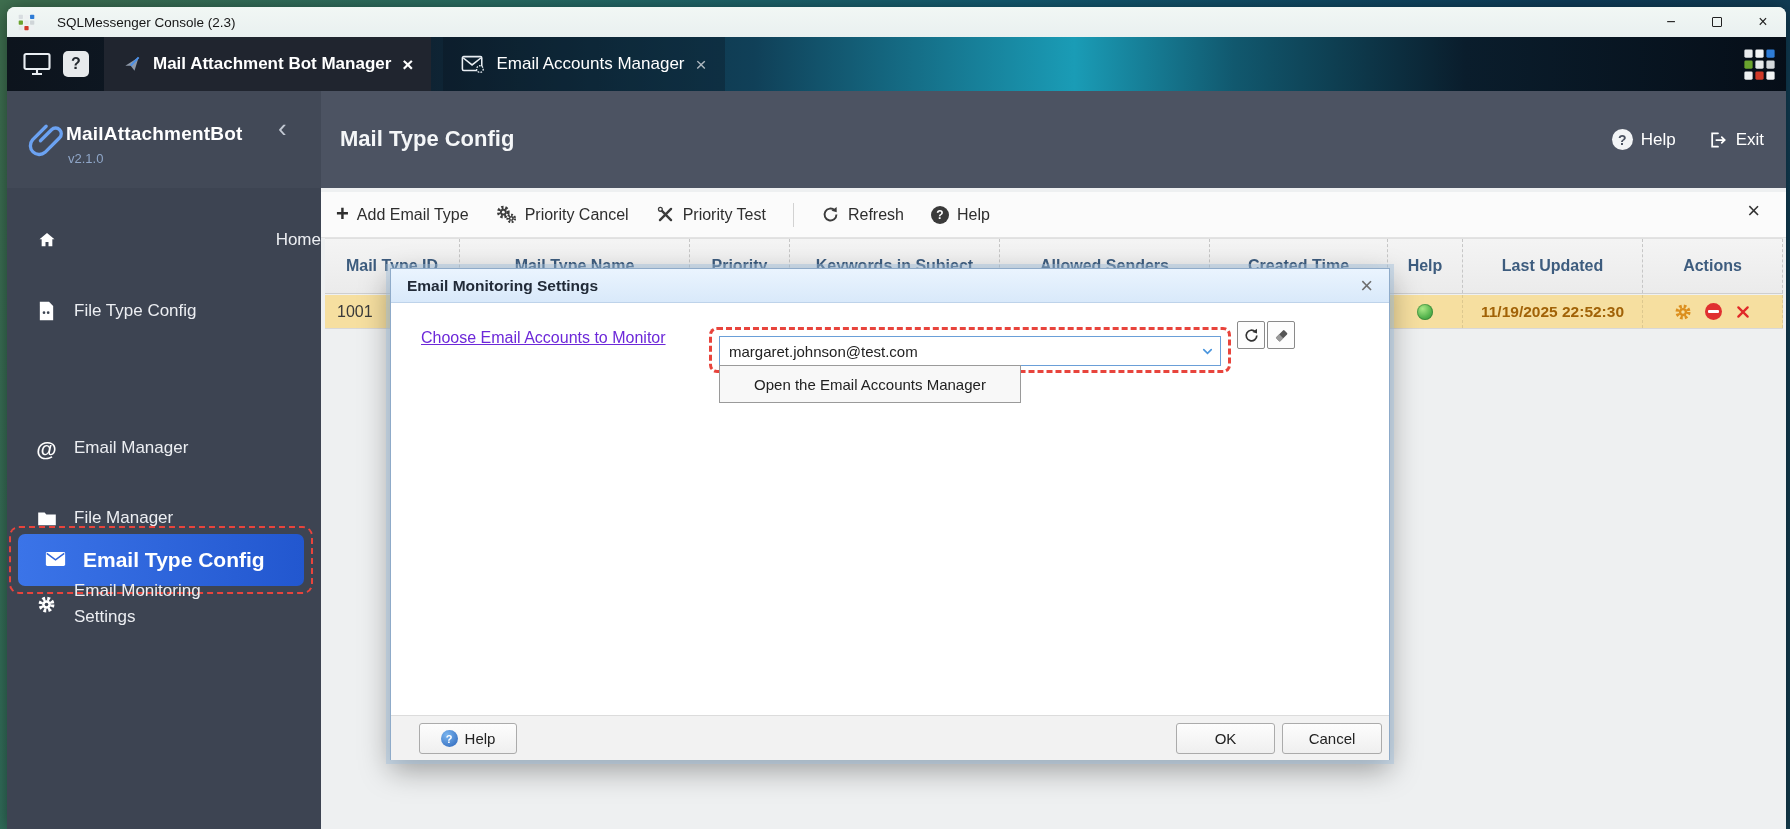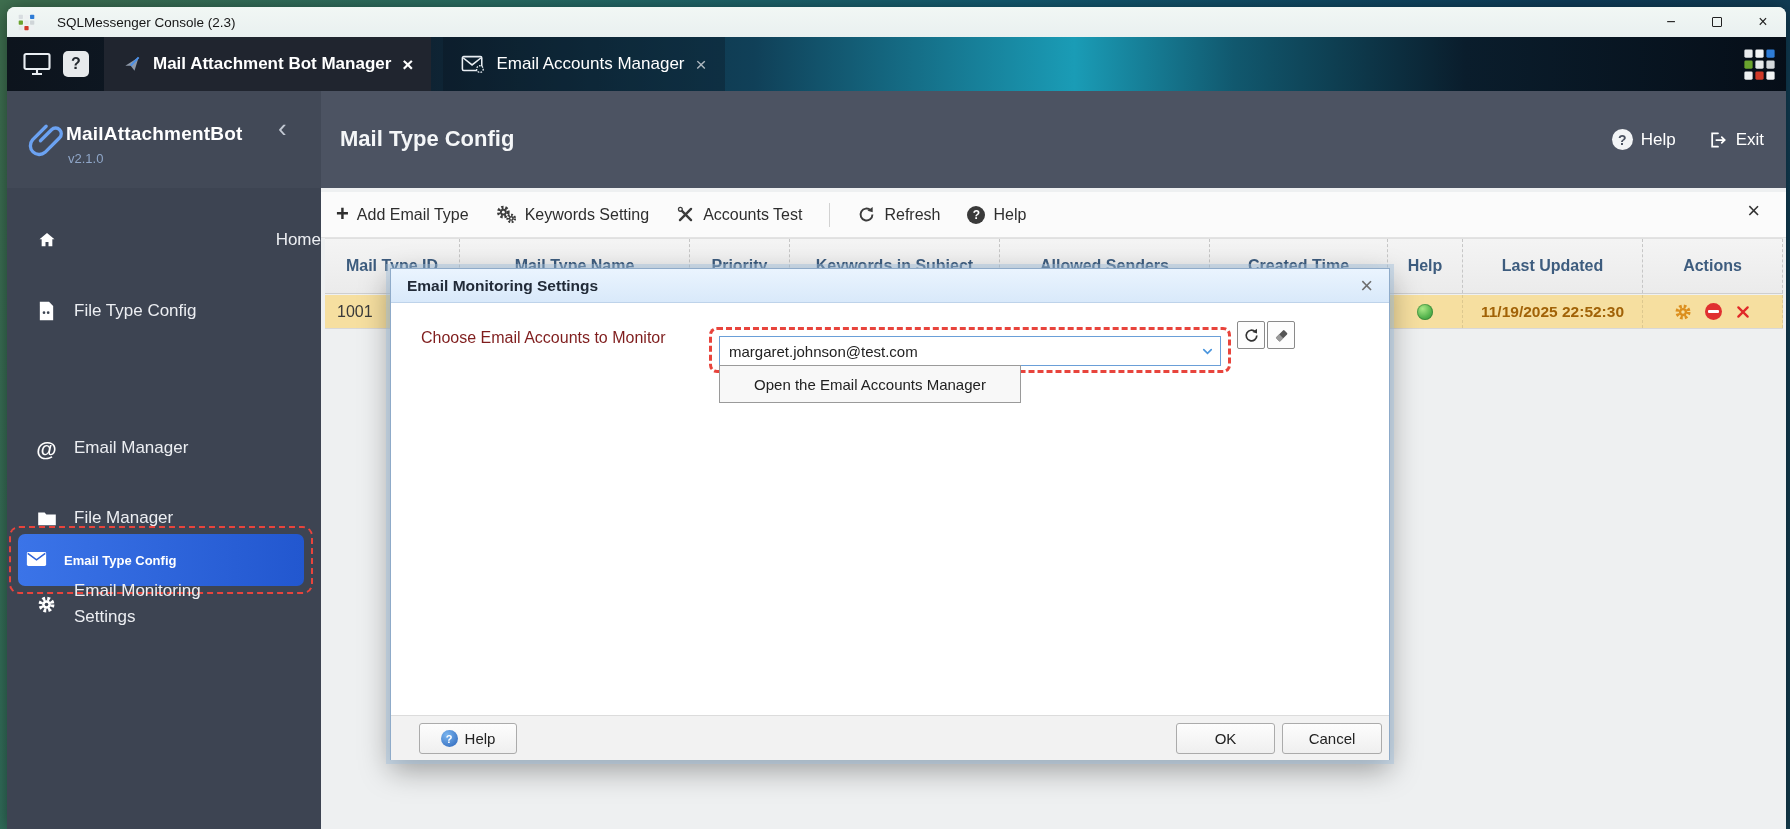--- a/index.html
+++ b/index.html
@@ -51,22 +51,22 @@
 
   
   .sidebar { position:absolute; left:0; top:181px; width:314px; bottom:0; background:#3d4452; }
   .sb-item { position:absolute; left:0; width:314px; height:44px; display:flex; align-items:center;
              padding-left:29px; gap:17px; color:#eceef2; font-size:17px; }
   .sb-item .ic { width:21px; display:flex; justify-content:center; }
   .sb-active-wrap { position:absolute; left:2px; top:338px; width:304px; height:68px;
                     border:2px dashed #e8443c; border-radius:10px; }
   .sb-active { position:absolute; left:7px; top:6px; right:7px; bottom:6px; border-radius:7px;
                background:linear-gradient(90deg,#3b74e8,#2257cf);
-               display:flex; align-items:center; padding-left:8px; gap:17px;
-               color:#fff; font-size:13px; font-weight:600; }
+               display:flex; align-items:center; padding-left:27px; gap:17px;
+               color:#fff; font-size:21px; font-weight:600; }
   .sb-at { font-size:21px; font-weight:700; color:#fff; line-height:1; }
   .sb-two { line-height:1.55; width:170px; }
 
   
   .content { position:absolute; left:314px; top:181px; right:0; bottom:0; background:#eef0f1; }
   .toolbar { position:absolute; left:0; top:4px; right:0; height:46px; background:#fbfbfb;
              border-bottom:1px solid #e3e3e3; display:flex; align-items:center; padding-left:15px; gap:27px;
              color:#2e2e2e; font-size:16px; }
   .tool { display:flex; align-items:center; gap:8px; }
   .tool .plus { font-size:22px; font-weight:600; line-height:1; margin-top:-2px; }
@@ -94,21 +94,21 @@
   .act-minus { width:17px; height:17px; border-radius:50%; background:#e03030; position:relative; }
   .act-minus i { position:absolute; left:3px; right:3px; top:7px; height:3px; background:#fff; border-radius:1px; }
 
   
   .dialog { position:absolute; left:383px; top:261px; width:1000px; height:492px; background:#fff;
             border:1px solid #8fabc9; box-shadow:0 0 0 4px rgba(160,190,220,.45), 0 10px 28px rgba(0,0,0,.35); }
   .dlg-title { position:absolute; left:0; top:0; right:0; height:34px;
                background:linear-gradient(180deg,#eaf4fe,#d9e9fa); border-bottom:1px solid #bed3ea;
                display:flex; align-items:center; padding:0 16px; font-size:15.5px; font-weight:600; color:#222b38; }
   .dlg-x { margin-left:auto; font-size:22px; font-weight:400; color:#6e6e6e; line-height:1; }
-  .dlg-label { position:absolute; left:30px; top:60px; font-size:16px; color:#7f1d1d; }
+  .dlg-label { position:absolute; left:30px; top:60px; font-size:16px; color:#6d28d9;text-decoration:underline; }
   .dlg-dashed { position:absolute; left:318px; top:58px; width:522px; height:46px;
                 border:3px dashed #e8443c; border-radius:8px; }
   .combo { position:absolute; left:7px; top:6px; right:7px; height:30px; background:#fff;
            border:1px solid #6a9fd8; display:flex; align-items:center; padding-left:9px;
            font-size:15px; color:#222; }
   .combo .chev { margin-left:auto; margin-right:5px; display:flex; }
   .sq-btn { position:absolute; top:52px; width:28px; height:28px; background:#fdfdfd;
             border:1px solid #8a8a8a; border-radius:2px; display:flex; align-items:center; justify-content:center; }
   .btn-refresh { left:846px; }
   .btn-eraser { left:876px; }
@@ -284,28 +284,28 @@
       </span>
       <span class="tool">
         <svg width="21" height="19" viewBox="0 0 26 24">
           <circle cx="9" cy="9" r="6" fill="none" stroke="#3c3c3c" stroke-width="4" stroke-dasharray="2.8 2.2"></circle>
               <circle cx="9" cy="9" r="4.2" fill="#3c3c3c"></circle>
               <circle cx="9" cy="9" r="1.8" fill="#fbfbfb"></circle>
           <circle cx="19" cy="17" r="4.4" fill="none" stroke="#3c3c3c" stroke-width="3.4" stroke-dasharray="2.2 1.8"></circle>
               <circle cx="19" cy="17" r="3" fill="#3c3c3c"></circle>
               <circle cx="19" cy="17" r="1.3" fill="#fbfbfb"></circle>
         </svg>
-        <span>Keywords Setting</span>
+        <span>Priority Cancel</span>
       </span>
       <span class="tool">
         <svg width="19" height="19" viewBox="0 0 24 24">
           <path d="M5 5l14 14M19 5L5 19" stroke="#3c3c3c" stroke-width="3" stroke-linecap="round"></path>
           <circle cx="5.5" cy="5.5" r="2.4" fill="#fbfbfb" stroke="#3c3c3c" stroke-width="1.6"></circle>
         </svg>
-        <span>Accounts Test</span>
+        <span>Priority Test</span>
       </span>
       <span class="tb-div"></span>
       <span class="tool">
         <svg width="19" height="19" viewBox="0 0 24 24">
           <path d="M19.5 12a7.5 7.5 0 1 1-2.2-5.3" fill="none" stroke="#3c3c3c" stroke-width="2.4"></path>
           <polygon points="19.8,2.6 19.8,9.2 13.2,7.2" fill="#3c3c3c"></polygon>
         </svg>
         <span>Refresh</span>
       </span>
       <span class="tool">

